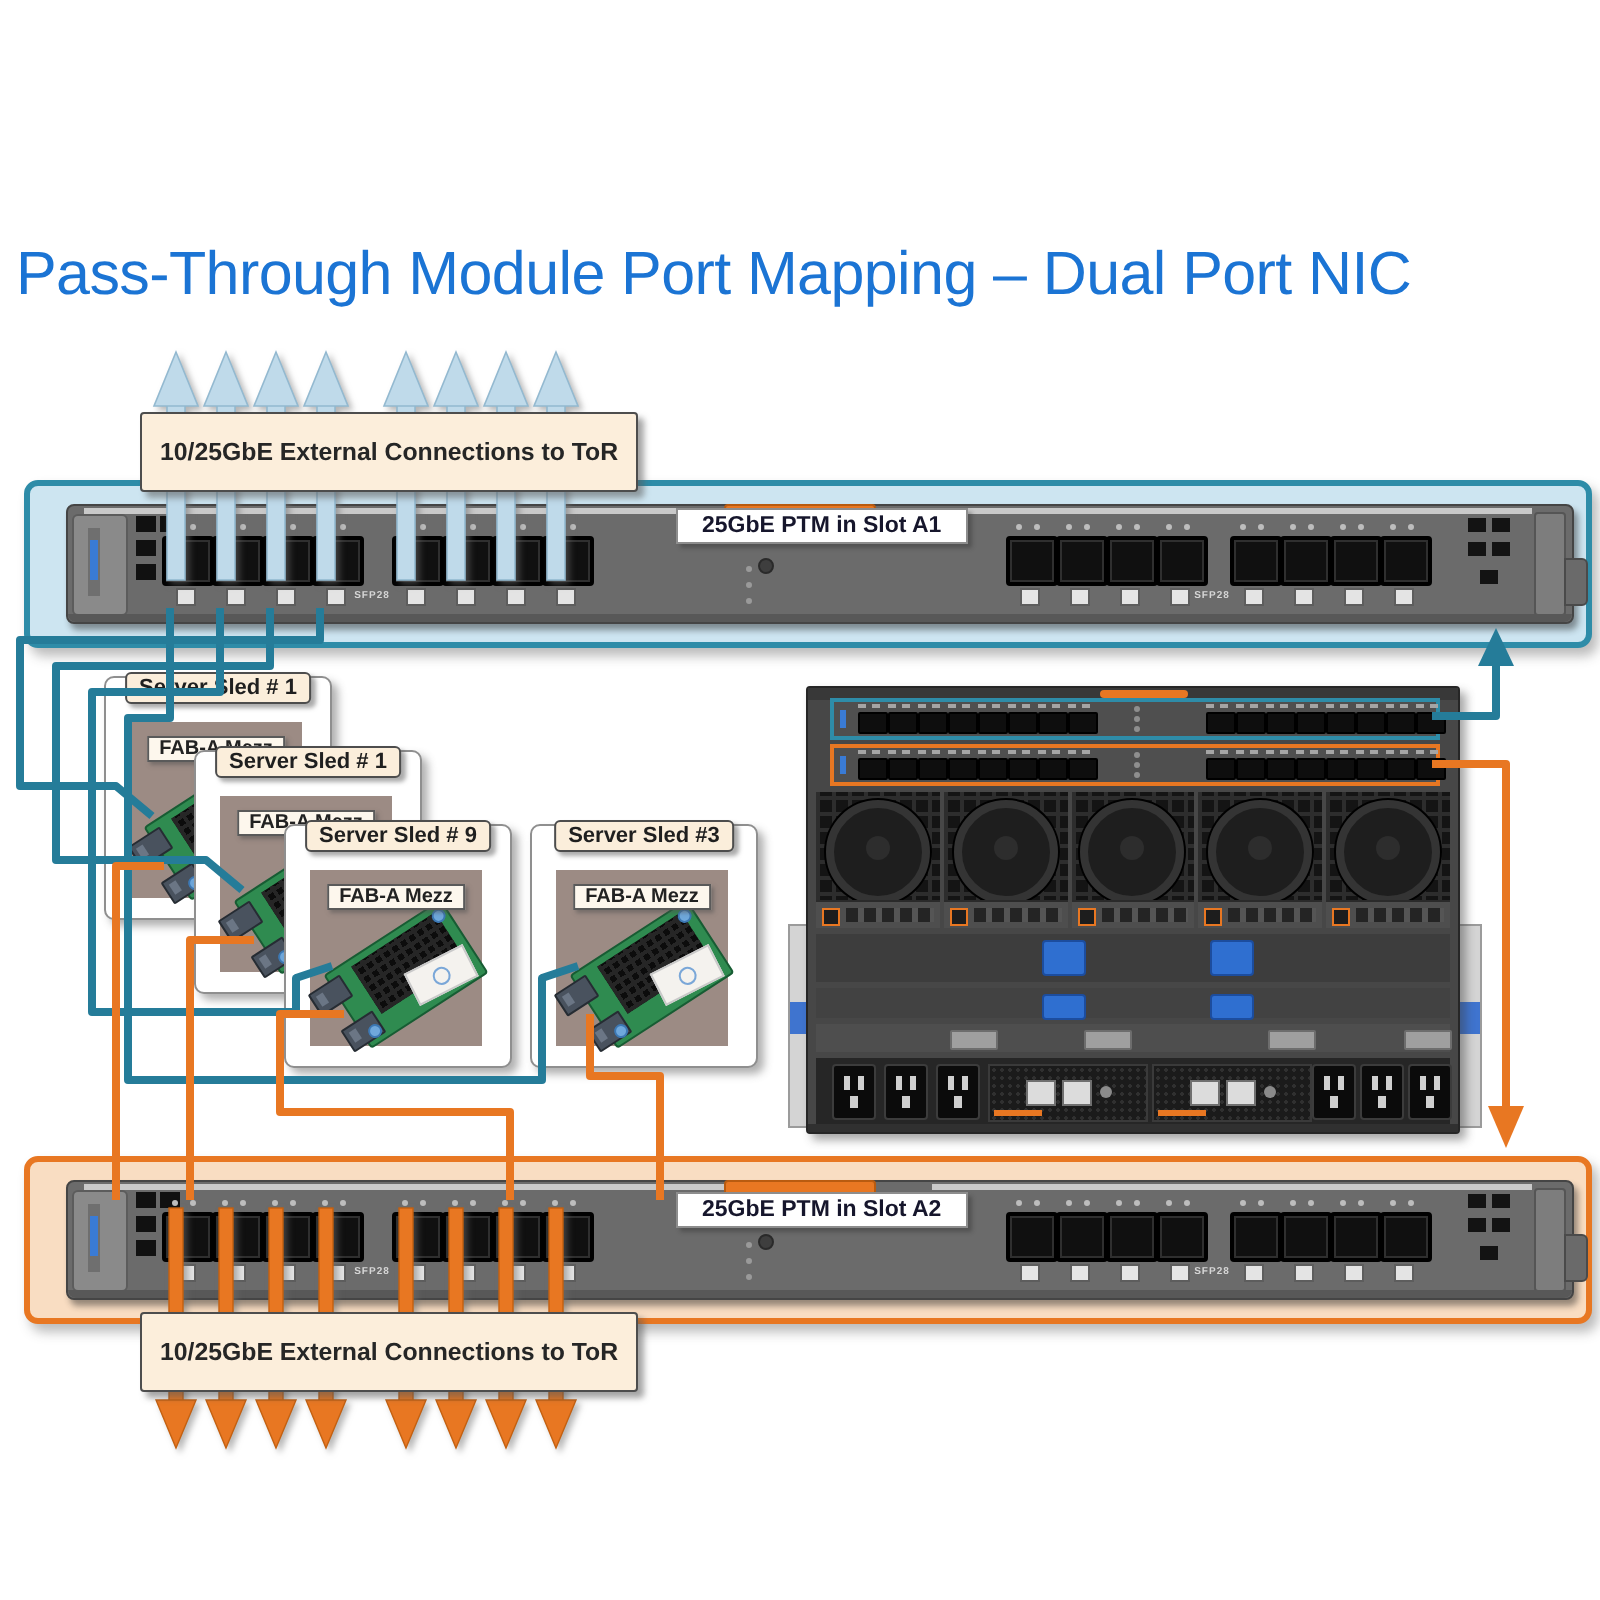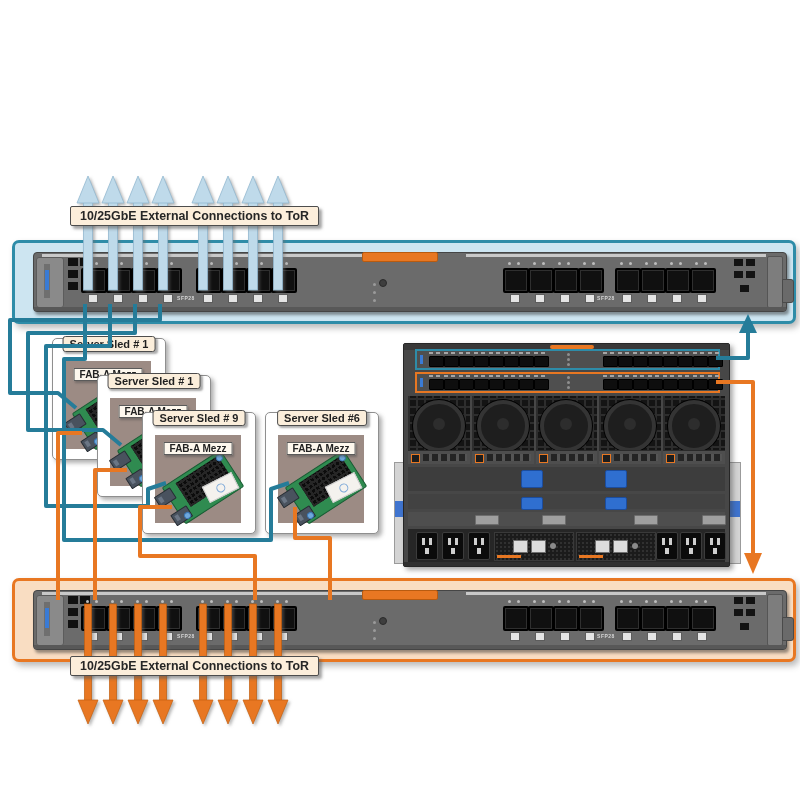--- a/index.html
+++ b/index.html
@@ -5,21 +5,21 @@
   html,body{margin:0;padding:0;background:#fff;}
   #stage{position:relative;width:800px;height:800px;background:#ffffff;
          font-family:"Liberation Sans",sans-serif;overflow:hidden;}
   .abs{position:absolute;}
   
   #title{position:absolute;left:8px;top:120px;width:792px;font-size:30.5px;
          font-weight:500;letter-spacing:-0.3px;white-space:nowrap;}
   
   .tor-lbl{position:absolute;z-index:60;background:#FCEEDB;border:1.4px solid #4d4d4d;
            border-radius:2px;box-shadow:3px 3px 3px rgba(90,90,90,.55);
-           font-weight:bold;font-size:12.4px;color:#262626;padding:2px 9px;white-space:nowrap;}
+           font-weight:bold;font-size:12.4px;color:#262626;padding:12px 9px;white-space:nowrap;}
   
   .ptm-lbl{position:absolute;z-index:60;background:#ffffff;border:1px solid #8d8d8d;
            font-weight:bold;font-size:11.5px;color:#16162c;padding:2px 12px;
            white-space:nowrap;box-shadow:2px 2px 2px rgba(40,40,40,.35);}
   
   .ptm-frame{position:absolute;left:12px;width:778px;height:78px;border-radius:7px;
              border:3px solid #000;box-shadow:3px 4px 6px rgba(60,60,60,.35);z-index:10;}
   
   .ptm-module{position:absolute;left:18px;top:9px;width:752px;height:58px;background:#6b6b6b;
               border:1px solid #454545;border-radius:4px;box-shadow:2px 3px 3px rgba(30,30,30,.45);}
@@ -52,20 +52,21 @@
   .ear{position:absolute;width:11px;height:100px;background:#d4d4d4;border:1px solid #9b9b9b;z-index:19;}
   .ear .clip{position:absolute;left:0;top:38px;width:100%;height:16px;background:#3f74cf;}
   .overlay{position:absolute;left:0;top:0;z-index:50;pointer-events:none;}
   .shadowed{filter:drop-shadow(2px 2px 1.5px rgba(110,110,110,.5));}
 </style>
 </head>
 <body>
 
 <div id="stage">
 
+  <div id="title" style="color: rgb(27, 116, 212);">Pass-Through Module Port Mapping – Dual Port NIC</div>
 
   <div class="ptm-frame" id="frameA1" style="top: 240px; background: rgb(205, 229, 241); border-color: rgb(46, 140, 168);">
     <div class="ptm-module" id="modA1">
         <div style="position: absolute; left: 8px; top: 1px; width: 330px; height: 3px; background: rgb(217, 217, 217); opacity: 0.85;"></div>
         <div style="position: absolute; left: 432px; top: 1px; width: 300px; height: 3px; background: rgb(217, 217, 217); opacity: 0.85;"></div>
         <div style="position: absolute; left: 2px; top: 4px; width: 26px; height: 49px; background: rgb(138, 138, 138); border-radius: 3px; border: 1px solid rgb(92, 92, 92);">
           <div style="position: absolute; left: 7px; top: 6px; width: 6px; height: 34px; background: rgb(111, 111, 111);"></div>
           <div style="position: absolute; left: 8px; top: 12px; width: 4px; height: 20px; background: rgb(58, 123, 213);"></div>
         </div>
         <div style="position: absolute; left: 34px; top: 5px; width: 10px; height: 8px; background: rgb(17, 17, 17);"></div>
@@ -507,21 +508,21 @@
           <div class="hs"></div>
           <div class="slip"></div>
           <div class="cn" style="left:-13px;top:3px;"></div>
           <div class="cn" style="left:-9px;top:27px;"></div>
           <div class="sc" style="left:2px;top:33px;"></div>
           <div class="sc" style="left:60px;top:2px;"></div>
         </div>
       </div>
   </div>
   <div class="sled" style="left:265px;top:412px;">
-    <div class="sled-title">Server Sled #6</div>
+    <div class="sled-title">Server Sled #3</div>
     <div class="sled-body">
       <div class="mezz-lbl">FAB-A Mezz</div>
       <div class="mezz-art"></div>
     <div class="card">
           <div class="hs"></div>
           <div class="slip"></div>
           <div class="cn" style="left:-13px;top:3px;"></div>
           <div class="cn" style="left:-9px;top:27px;"></div>
           <div class="sc" style="left:2px;top:33px;"></div>
           <div class="sc" style="left:60px;top:2px;"></div>
@@ -579,13 +580,15 @@
         <polygon points="228,724 218,700 238,700" fill="#E87722" stroke="#C4600F" stroke-width="0.7"></polygon>
         <rect x="249.5" y="604" width="7" height="98" fill="#E87722" stroke="#C4600F" stroke-width="0.7"></rect>
         <polygon points="253,724 243,700 263,700" fill="#E87722" stroke="#C4600F" stroke-width="0.7"></polygon>
         <rect x="274.5" y="604" width="7" height="98" fill="#E87722" stroke="#C4600F" stroke-width="0.7"></rect>
         <polygon points="278,724 268,700 288,700" fill="#E87722" stroke="#C4600F" stroke-width="0.7"></polygon>
       </g>
   </svg>
 
   <div class="tor-lbl" style="left:70px;top:206px;">10/25GbE External Connections to ToR</div>
   <div class="tor-lbl" style="left:70px;top:656px;">10/25GbE External Connections to ToR</div>
+  <div class="ptm-lbl" style="left:338px;top:254px;">25GbE PTM in Slot A1</div>
+  <div class="ptm-lbl" style="left:338px;top:596px;">25GbE PTM in Slot A2</div>
 </div>
 
 </body></html>

